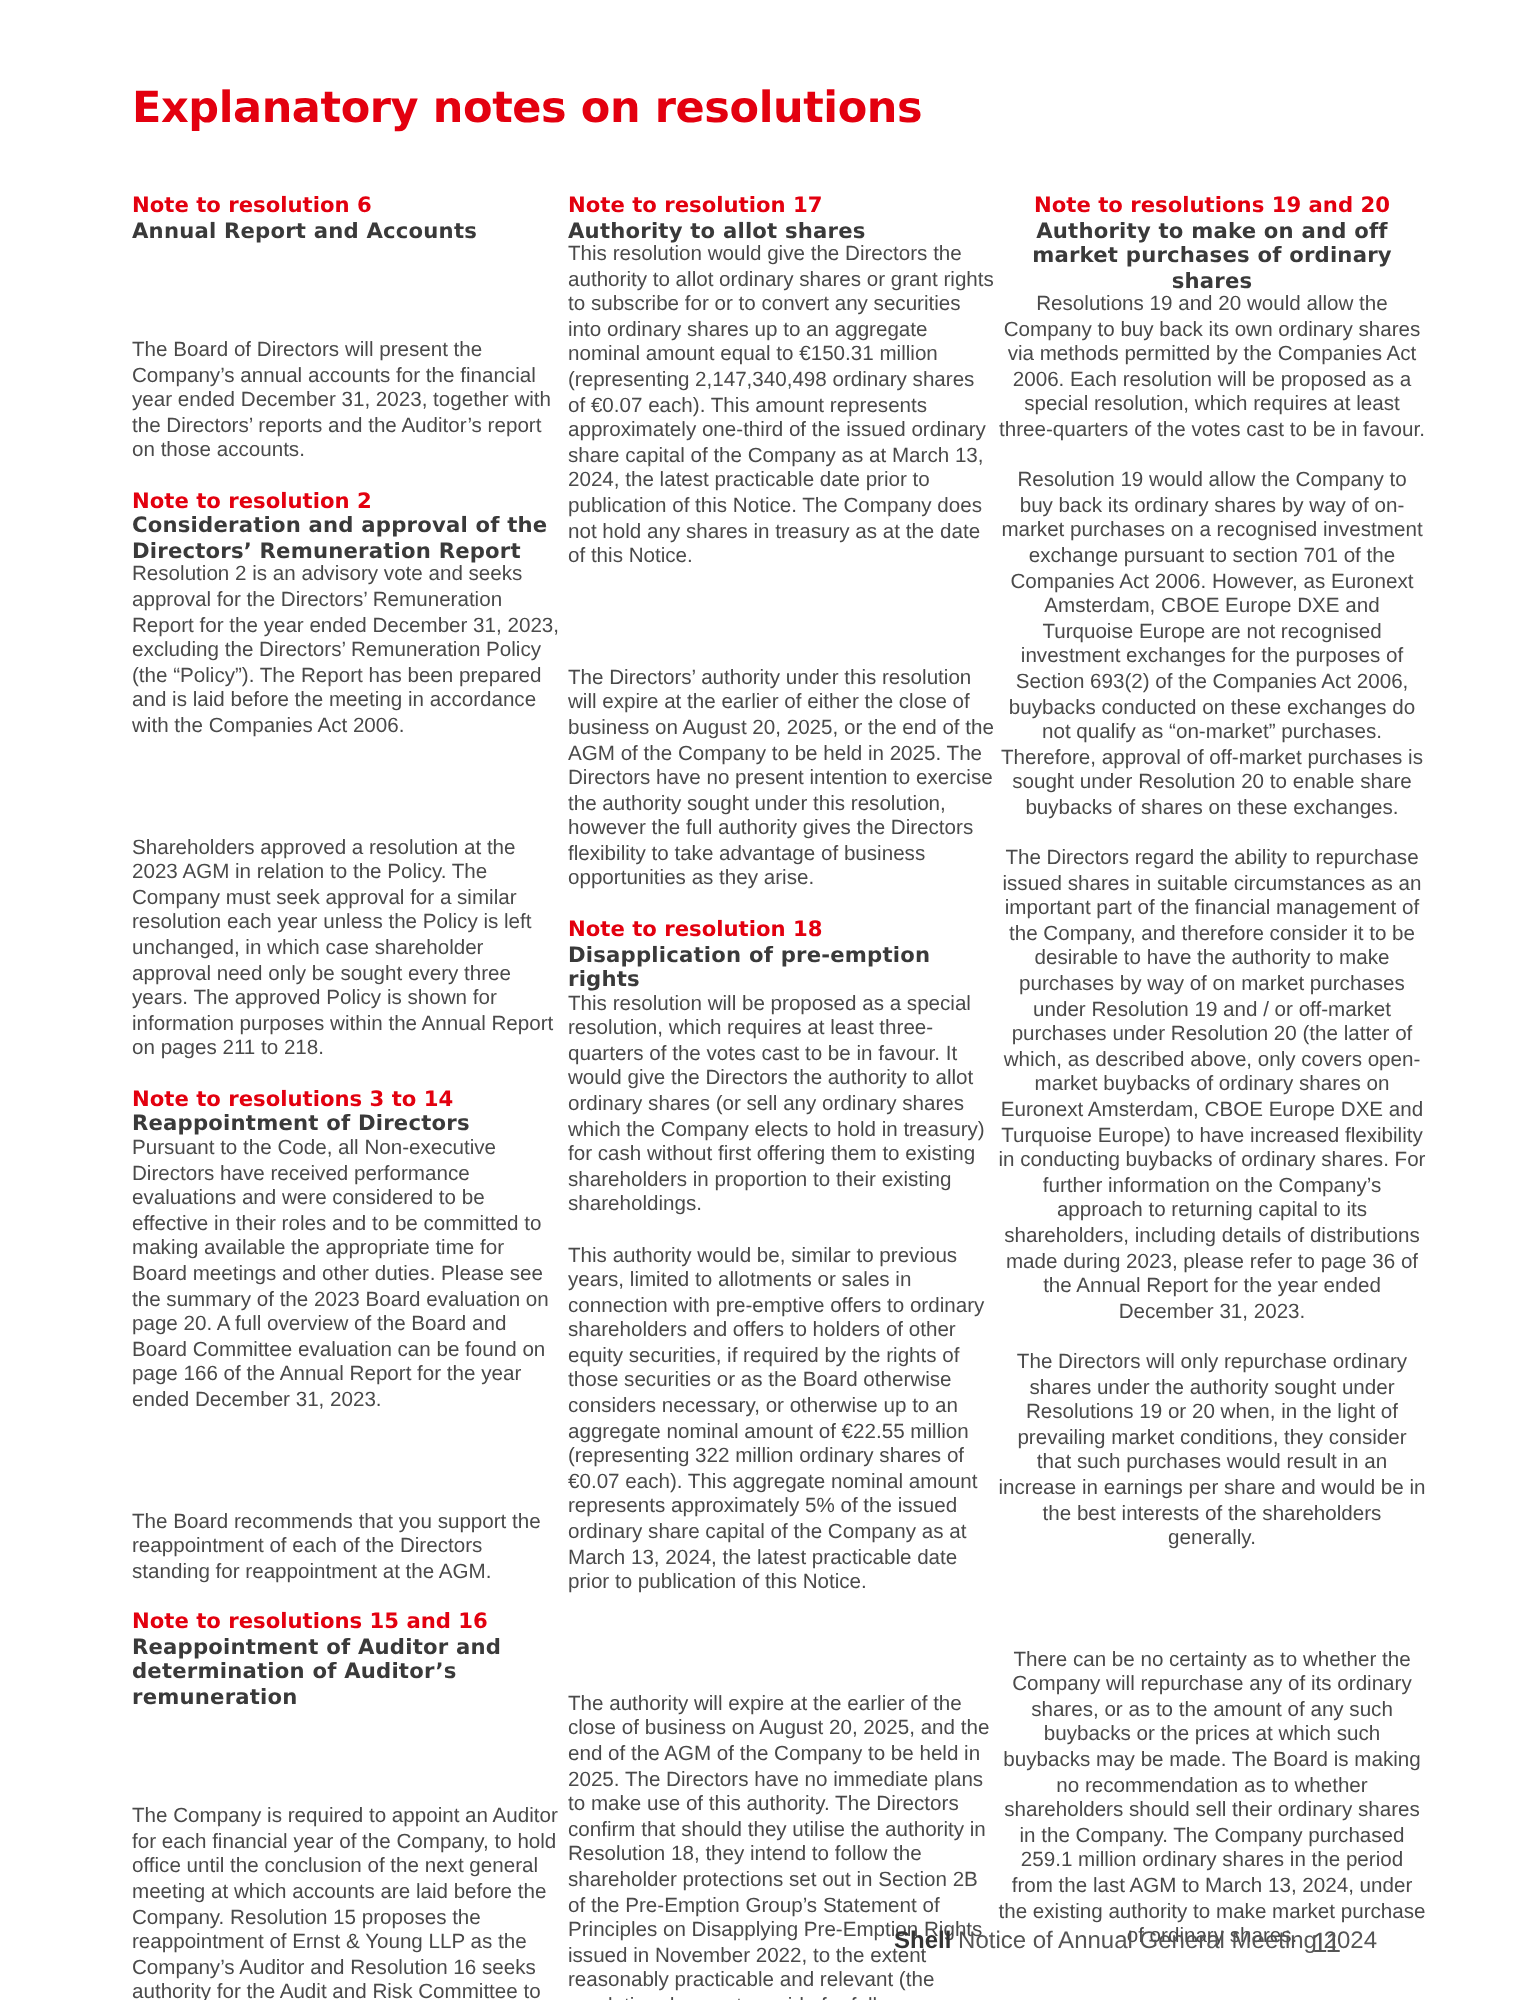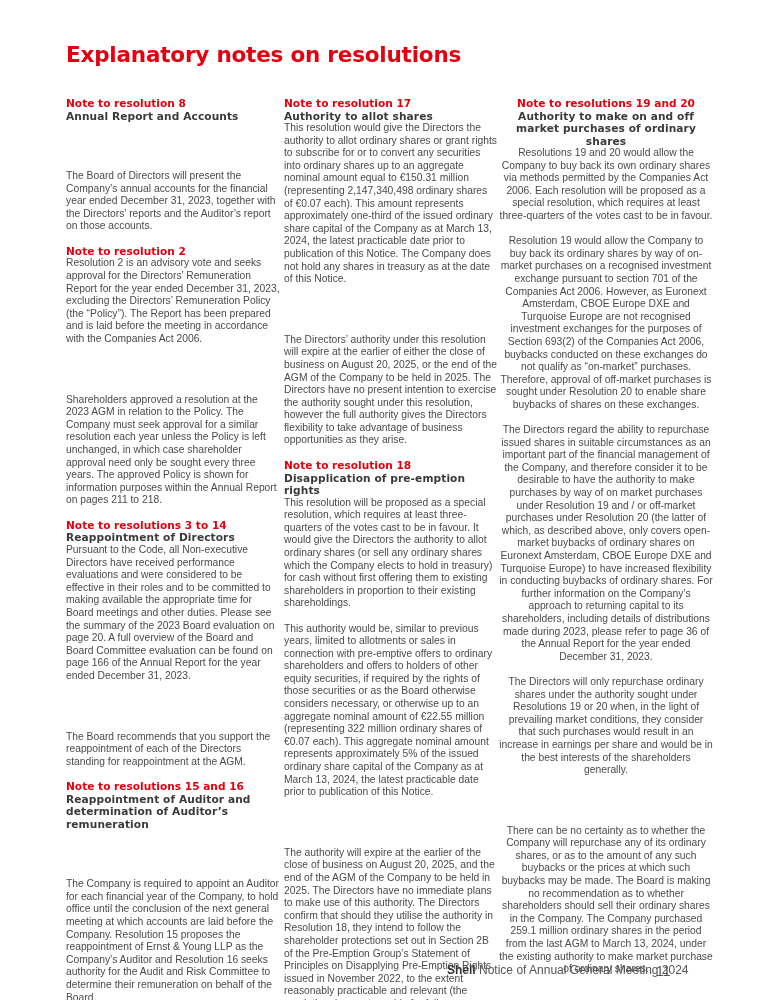--- a/index.html
+++ b/index.html
@@ -23,26 +23,27 @@
   .page-num { position: absolute; top: 963px; left: 656px; font-family: "Liberation Sans", sans-serif;
               font-size: 14px; color: #555; }
 </style>
 </head>
 <body>
 
 <h1 class="page-title">Explanatory notes on resolutions</h1>
 
 <div class="col col1">
   <div class="section">
-    <p class="note-label">Note to resolution 8</p>
+    <p class="note-label">Note to resolution 6</p>
     <p class="note-title">Annual Report and Accounts</p>
     <p class="para">The Board of Directors will present the Company’s annual accounts for the financial year ended December 31, 2023, together with the Directors’ reports and the Auditor’s report on those accounts.</p>
   </div>
   <div class="section">
     <p class="note-label">Note to resolution 2</p>
+    <p class="note-title">Consideration and approval of the Directors’ Remuneration Report</p>
     <p class="para">Resolution 2 is an advisory vote and seeks approval for the Directors’ Remuneration Report for the year ended December 31, 2023, excluding the Directors’ Remuneration Policy (the “Policy”). The Report has been prepared and is laid before the meeting in accordance with the Companies Act 2006.</p>
     <p class="para">Shareholders approved a resolution at the 2023 AGM in relation to the Policy. The Company must seek approval for a similar resolution each year unless the Policy is left unchanged, in which case shareholder approval need only be sought every three years. The approved Policy is shown for information purposes within the Annual Report on pages 211 to 218.</p>
   </div>
   <div class="section">
     <p class="note-label">Note to resolutions 3 to 14</p>
     <p class="note-title">Reappointment of Directors</p>
     <p class="para">Pursuant to the Code, all Non-executive Directors have received performance evaluations and were considered to be effective in their roles and to be committed to making available the appropriate time for Board meetings and other duties. Please see the summary of the 2023 Board evaluation on page 20. A full overview of the Board and Board Committee evaluation can be found on page 166 of the Annual Report for the year ended December 31, 2023.</p>
     <p class="para">The Board recommends that you support the reappointment of each of the Directors standing for reappointment at the AGM.</p>
   </div>
   <div class="section">

